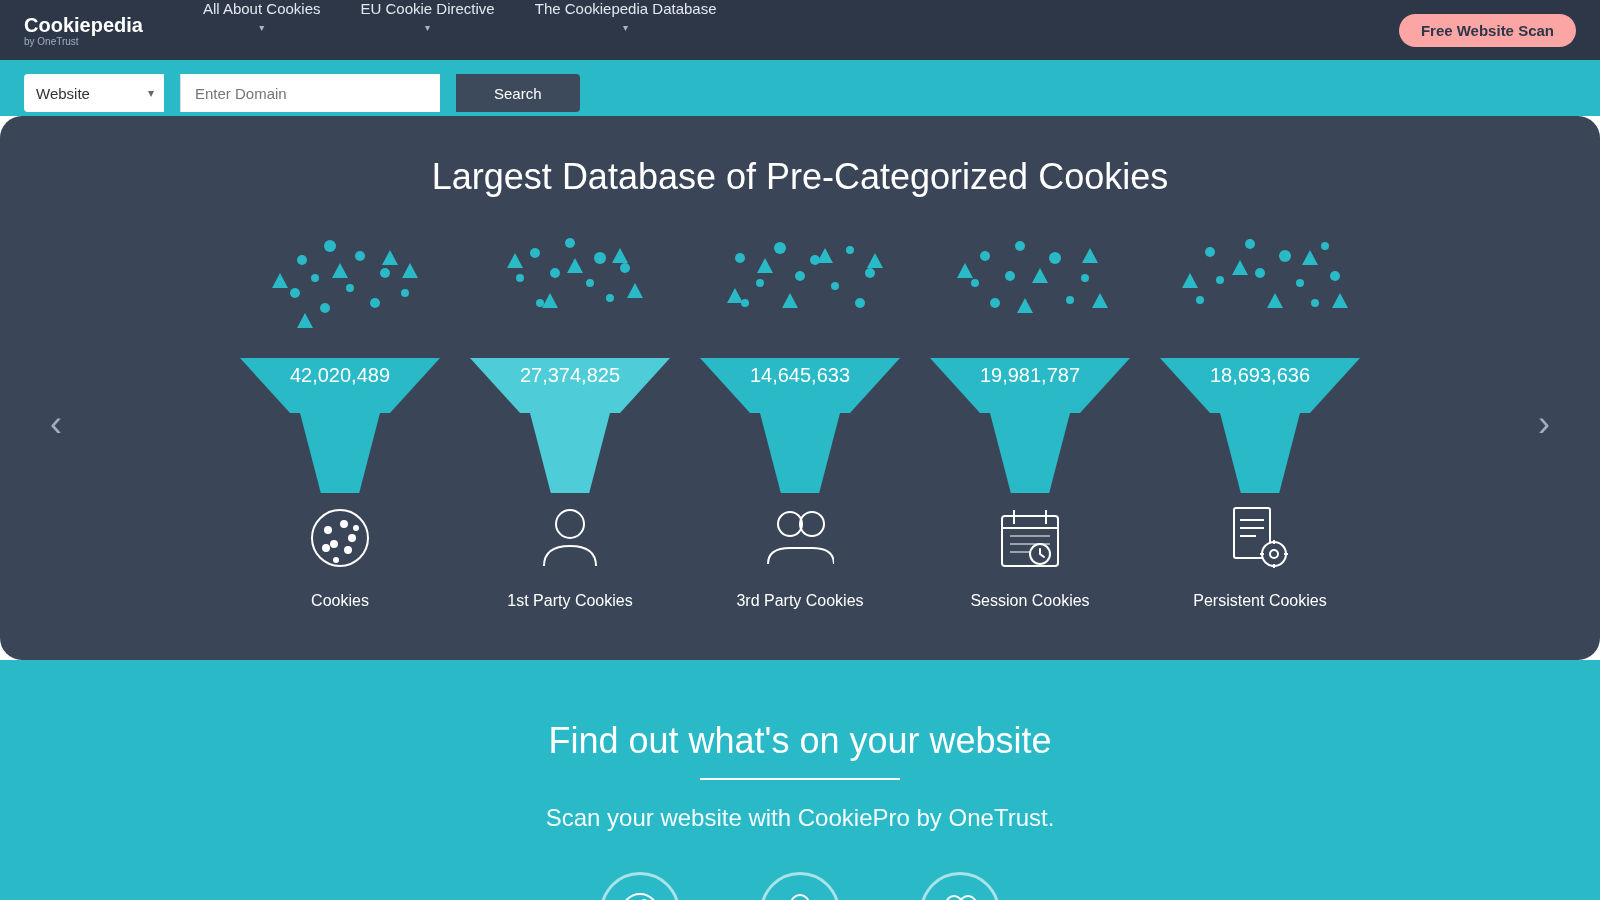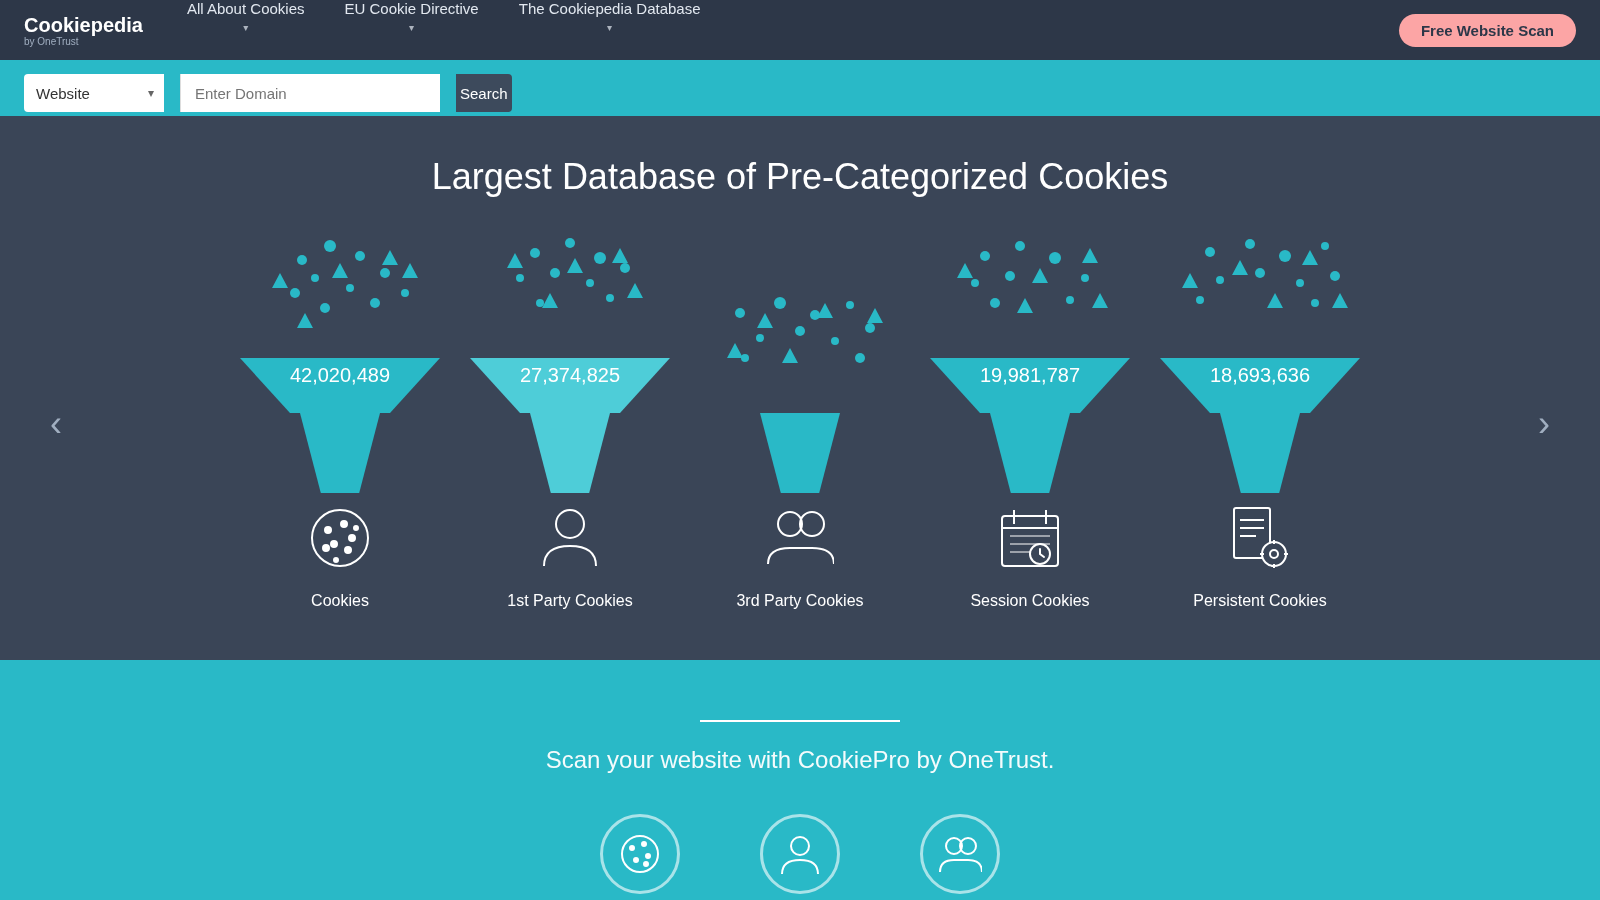--- a/index.html
+++ b/index.html
@@ -9,21 +9,21 @@
     nav {
       background: #2d3748;
       display: flex;
       align-items: center;
       padding: 0 24px;
       height: 60px;
     }
     .logo-wrap {
       display: flex;
       align-items: center;
-      margin-right: 24px;
+      margin-right: 40px;
     }
     .logo-text {
       color: white;
       font-size: 20px;
       font-weight: 700;
       line-height: 1.1;
     }
     .logo-sub {
       color: #a0aec0;
       font-size: 10px;
@@ -106,31 +106,32 @@
       font-size: 15px;
       width: 260px;
       outline: none;
       color: #999;
     }
     .search-btn {
       background: #3d4a5c;
       color: white;
       border: none;
       height: 38px;
-      padding: 0 4px;
+      padding: 0 38px;
       font-size: 15px;
       border-radius: 0 4px 4px 0;
       cursor: pointer;
       font-weight: 500;
     }
 
     
     .main-section {
       background: #3a4557;
       padding: 40px 0 50px;
+      border-radius: 22px;
     }
     .main-title {
       text-align: center;
       color: white;
       font-size: 36px;
       font-weight: 300;
       margin-bottom: 40px;
     }
     .carousel-wrap {
       position: relative;
@@ -425,20 +426,23 @@
             <circle cx="150" cy="65" r="5" fill="#29b9c7"></circle>
             <polygon points="25,50 33,65 17,65" fill="#29b9c7"></polygon>
             <polygon points="115,10 123,25 107,25" fill="#29b9c7"></polygon>
             <polygon points="80,55 88,70 72,70" fill="#29b9c7"></polygon>
             <polygon points="165,15 173,30 157,30" fill="#29b9c7"></polygon>
             <polygon points="55,20 63,35 47,35" fill="#29b9c7"></polygon>
           </svg>
         </div>
         <div class="funnel-wrap">
           <div style="position:relative; width:200px;">
+            <div class="funnel-top" style="background:#29b9c7; position:relative;">
+              <span class="funnel-number">14,645,633</span>
+            </div>
             <div class="funnel-bottom" style="background:#29b9c7; width:160px; margin:0 auto;"></div>
           </div>
         </div>
         <div class="stat-icon">
           <svg viewBox="0 0 68 68" style="width:68px;height:68px;stroke:white;fill:none;stroke-width:2;">
             <circle cx="24" cy="20" r="12" stroke="white" stroke-width="2"></circle>
             <circle cx="46" cy="20" r="12" stroke="white" stroke-width="2"></circle>
             <path d="M2,60 Q2,44 24,44 Q46,44 46,44 Q68,44 68,60" stroke="white" stroke-width="2"></path>
           </svg>
         </div>
@@ -532,20 +536,21 @@
         <span class="stat-label">Persistent Cookies</span>
       </div>
 
     </div>
 
     <button class="carousel-btn right">›</button>
   </div>
 </div>
 
 <div class="bottom-section">
+  <h2 class="bottom-title">Find out what's on your website</h2>
   <div class="bottom-divider"></div>
   <p class="bottom-subtitle">Scan your website with CookiePro by OneTrust.</p>
   <div class="bottom-icons">
     <div class="bottom-icon-item">
       <div class="bottom-icon-circle">
         <svg viewBox="0 0 44 44">
           <circle cx="22" cy="22" r="18" stroke="white" stroke-width="2"></circle>
           <circle cx="14" cy="16" r="2" fill="white"></circle>
           <circle cx="26" cy="12" r="2" fill="white"></circle>
           <circle cx="30" cy="24" r="2" fill="white"></circle>

